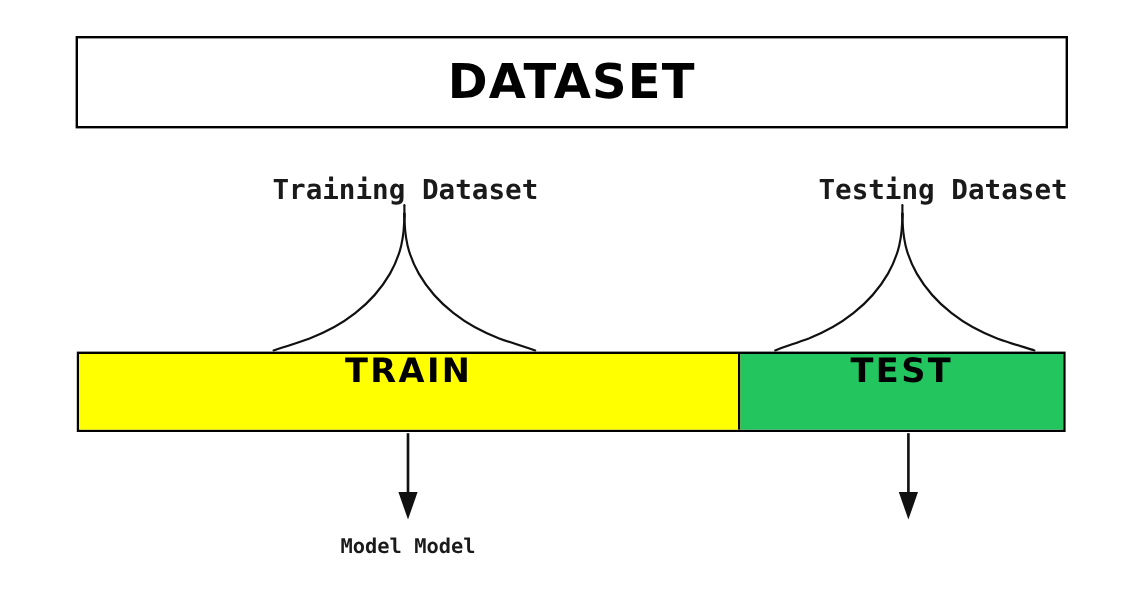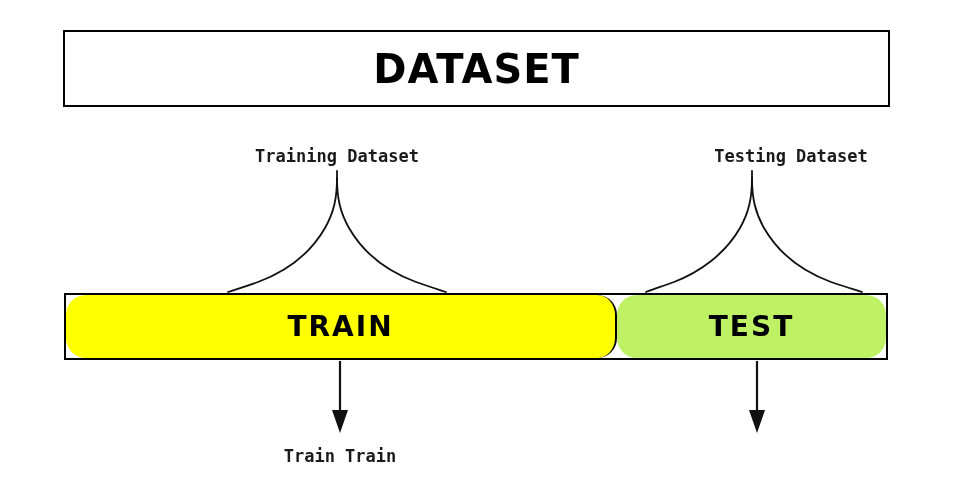--- a/index.html
+++ b/index.html
@@ -48,24 +48,23 @@
     top: 293px;
     width: 824px;
     height: 67px;
     box-sizing: border-box;
     border: 2px solid #000000;
     display: flex;
   }
   .bar-segment {
     box-sizing: border-box;
     display: flex;
-    align-items: center;
+    align-items: flex-start;
     justify-content: center;
     height: 100%;
-    border-radius: 20px;
   }
   .bar-segment.train {
     width: 67.2%;
     border-right: 2px solid #000000;
   }
   .bar-segment.test {
     width: 32.8%;
   }
   .bar-segment-label {
     font-family: "DejaVu Sans", sans-serif;
@@ -74,24 +73,24 @@
     letter-spacing: 2px;
     color: #000000;
     line-height: 1;
   }
 
   
   .brace-label {
     position: absolute;
     font-family: "DejaVu Sans Mono", monospace;
     font-weight: bold;
-    font-size: 17px;
+    font-size: 23px;
     color: #1a1a1a;
     white-space: nowrap;
-    text-align: center;
+    text-align: left;
     line-height: 1;
   }
   .brace-label.training {
     left: 227px;
     top: 148px;
     width: 220px;
   }
   .brace-label.testing {
     left: 682px;
     top: 148px;
@@ -177,21 +176,21 @@
   </svg>
 
   <div class="brace-label training">Training Dataset</div>
 
   <div class="brace-label testing">Testing Dataset</div>
 
   <div class="split-bar">
     <div class="bar-segment train" style="background: rgb(255, 255, 0); width: 67.2%;">
       <span class="bar-segment-label">TRAIN</span>
     </div>
-    <div class="bar-segment test" style="background: #bef264; width: 32.8%;">
+    <div class="bar-segment test" style="background: #22c55e; width: 32.8%;">
       <span class="bar-segment-label">TEST</span>
     </div>
   </div>
 
-  <div class="outcome-label train-model">Train Train</div>
+  <div class="outcome-label train-model">Model Model</div>
 
 
 </div>
 
 </body></html>

